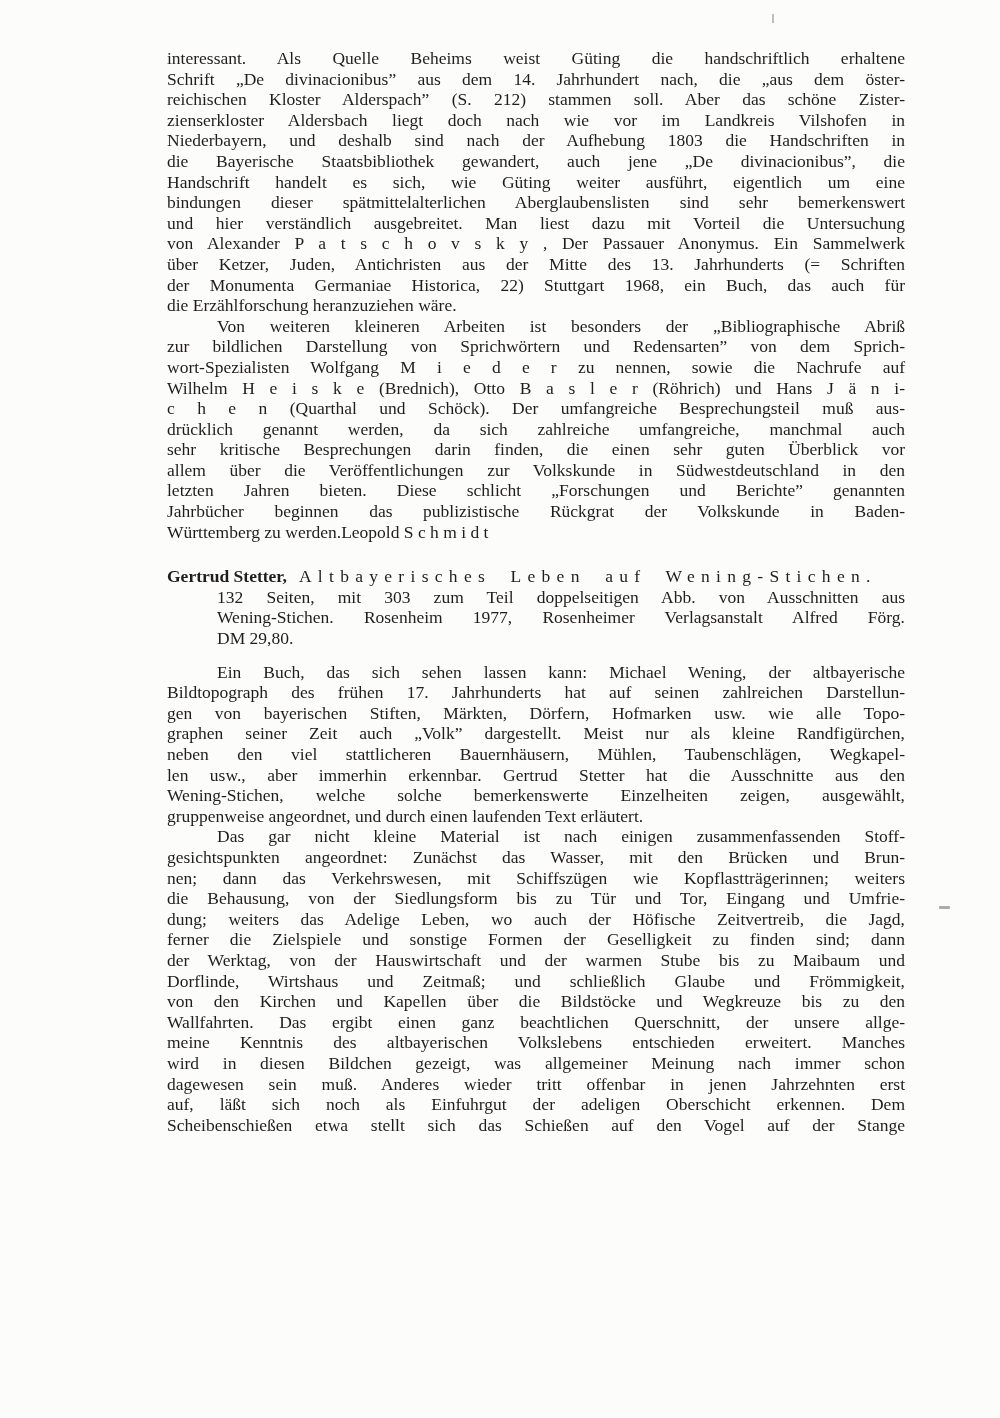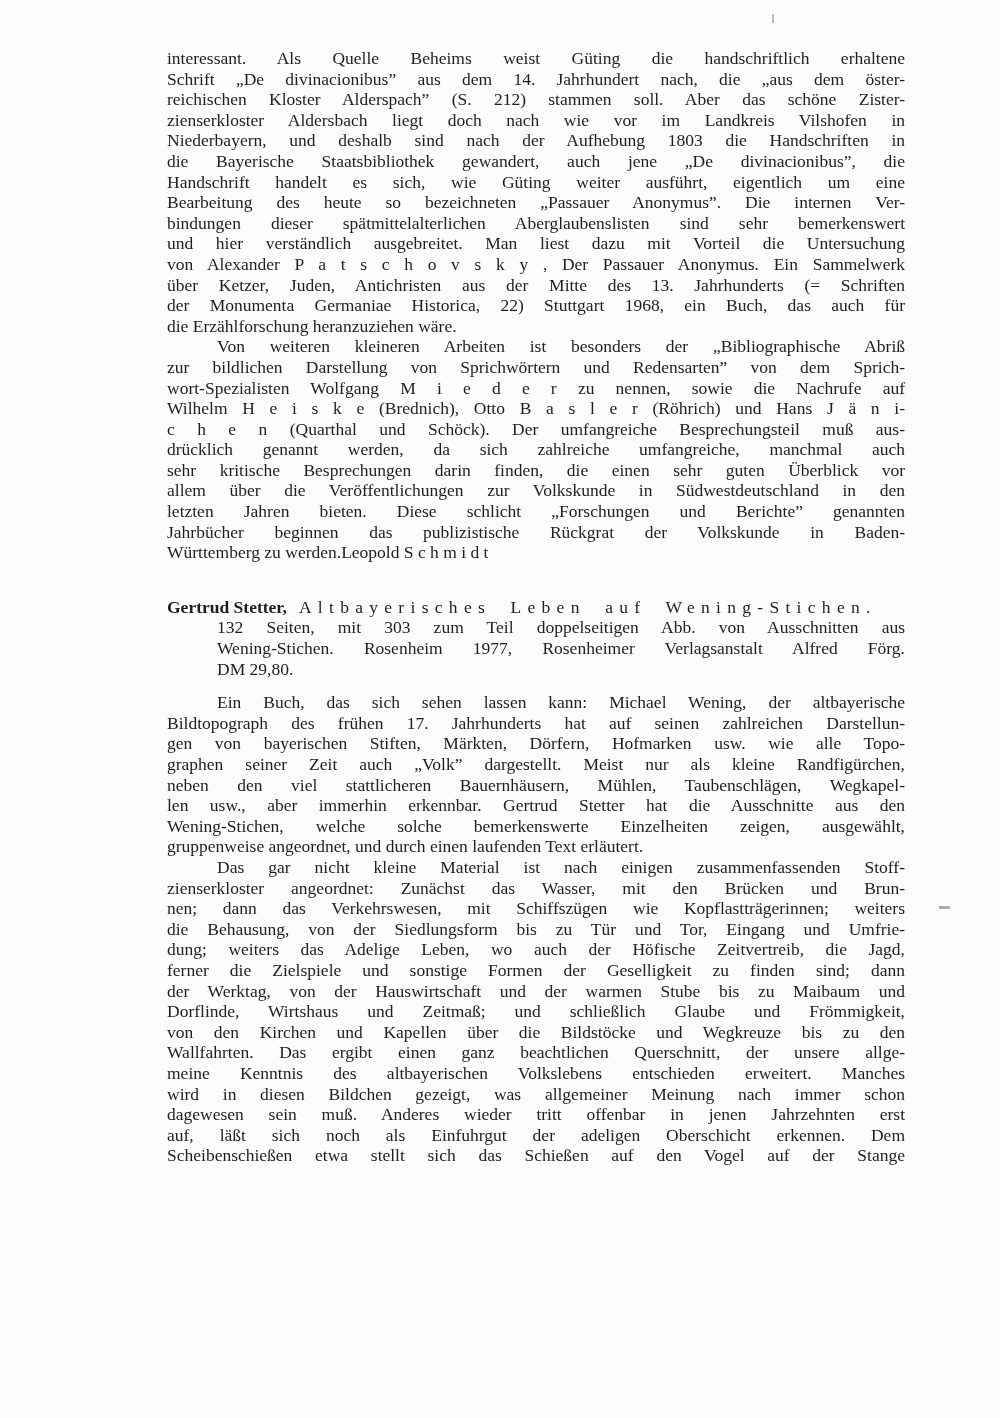--- a/index.html
+++ b/index.html
@@ -18,21 +18,21 @@
     top: 48px;
     width: 738px;
     font-size: 17.5px;
     line-height: 20.6px;
   }
   .tline { text-align: justify; text-align-last: justify; }
   .tline.last { text-align-last: left; }
   .tline.indent { text-indent: 50px; }
   .sigline { display: flex; justify-content: flex-start; }
   .sig-right { white-space: pre; }
-  .biblio { margin-top: 34px; }
+  .biblio { margin-top: 24px; }
   .bib-author { font-weight: bold; }
   .bib-title { letter-spacing: 0.36em; word-spacing: 0.5em; margin-left: 12px; }
   .bib-rest { margin-left: 50px; width: 688px; }
   .review-body { margin-top: 13px; }
   .pagenum { margin-top: 22px; font-size: 18.5px; letter-spacing: 0.5px; }
   .artifact { position: absolute; background: #8a8a86; }
   .artifact.top-tick { left: 772px; top: 14px; width: 2px; height: 9px; opacity: .55; }
   .artifact.margin-dash { left: 939px; top: 906px; width: 11px; height: 3px; opacity: .7; border-radius: 1px; }
 </style>
 </head>
@@ -47,21 +47,20 @@
 
     <section>
       <div class="para">
           <div class="tline">interessant. Als Quelle Beheims weist Güting die handschriftlich erhaltene</div>
           <div class="tline">Schrift „De divinacionibus” aus dem 14. Jahrhundert nach, die „aus dem öster-</div>
           <div class="tline">reichischen Kloster Alderspach” (S. 212) stammen soll. Aber das schöne Zister-</div>
           <div class="tline">zienserkloster Aldersbach liegt doch nach wie vor im Landkreis Vilshofen in</div>
           <div class="tline">Niederbayern, und deshalb sind nach der Aufhebung 1803 die Handschriften in</div>
           <div class="tline">die Bayerische Staatsbibliothek gewandert, auch jene „De divinacionibus”, die</div>
           <div class="tline">Handschrift handelt es sich, wie Güting weiter ausführt, eigentlich um eine</div>
-          <div class="tline">Bearbeitung des heute so bezeichneten „Passauer Anonymus”. Die internen Ver-</div>
           <div class="tline">bindungen dieser spätmittelalterlichen Aberglaubenslisten sind sehr bemerkenswert</div>
           <div class="tline">und hier verständlich ausgebreitet. Man liest dazu mit Vorteil die Untersuchung</div>
           <div class="tline">von Alexander P a t s c h o v s k y , Der Passauer Anonymus. Ein Sammelwerk</div>
           <div class="tline">über Ketzer, Juden, Antichristen aus der Mitte des 13. Jahrhunderts (= Schriften</div>
           <div class="tline">der Monumenta Germaniae Historica, 22) Stuttgart 1968, ein Buch, das auch für</div>
           <div class="tline last">die Erzählforschung heranzuziehen wäre.</div>
         </div>
       <div class="para">
           <div class="tline indent">Von weiteren kleineren Arbeiten ist besonders der „Bibliographische Abriß</div>
           <div class="tline">zur bildlichen Darstellung von Sprichwörtern und Redensarten” von dem Sprich-</div>
@@ -97,21 +96,21 @@
           <div class="tline">Bildtopograph des frühen 17. Jahrhunderts hat auf seinen zahlreichen Darstellun-</div>
           <div class="tline">gen von bayerischen Stiften, Märkten, Dörfern, Hofmarken usw. wie alle Topo-</div>
           <div class="tline">graphen seiner Zeit auch „Volk” dargestellt. Meist nur als kleine Randfigürchen,</div>
           <div class="tline">neben den viel stattlicheren Bauernhäusern, Mühlen, Taubenschlägen, Wegkapel-</div>
           <div class="tline">len usw., aber immerhin erkennbar. Gertrud Stetter hat die Ausschnitte aus den</div>
           <div class="tline">Wening-Stichen, welche solche bemerkenswerte Einzelheiten zeigen, ausgewählt,</div>
           <div class="tline last">gruppenweise angeordnet, und durch einen laufenden Text erläutert.</div>
         </div>
       <div class="para">
           <div class="tline indent">Das gar nicht kleine Material ist nach einigen zusammenfassenden Stoff-</div>
-          <div class="tline">zienserkloster angeordnet: Zunächst das Wasser, mit den Brücken und Brun-</div>
+          <div class="tline">gesichtspunkten angeordnet: Zunächst das Wasser, mit den Brücken und Brun-</div>
           <div class="tline">nen; dann das Verkehrswesen, mit Schiffszügen wie Kopflastträgerinnen; weiters</div>
           <div class="tline">die Behausung, von der Siedlungsform bis zu Tür und Tor, Eingang und Umfrie-</div>
           <div class="tline">dung; weiters das Adelige Leben, wo auch der Höfische Zeitvertreib, die Jagd,</div>
           <div class="tline">ferner die Zielspiele und sonstige Formen der Geselligkeit zu finden sind; dann</div>
           <div class="tline">der Werktag, von der Hauswirtschaft und der warmen Stube bis zu Maibaum und</div>
           <div class="tline">Dorflinde, Wirtshaus und Zeitmaß; und schließlich Glaube und Frömmigkeit,</div>
           <div class="tline">von den Kirchen und Kapellen über die Bildstöcke und Wegkreuze bis zu den</div>
           <div class="tline">Wallfahrten. Das ergibt einen ganz beachtlichen Querschnitt, der unsere allge-</div>
           <div class="tline">meine Kenntnis des altbayerischen Volkslebens entschieden erweitert. Manches</div>
           <div class="tline">wird in diesen Bildchen gezeigt, was allgemeiner Meinung nach immer schon</div>

